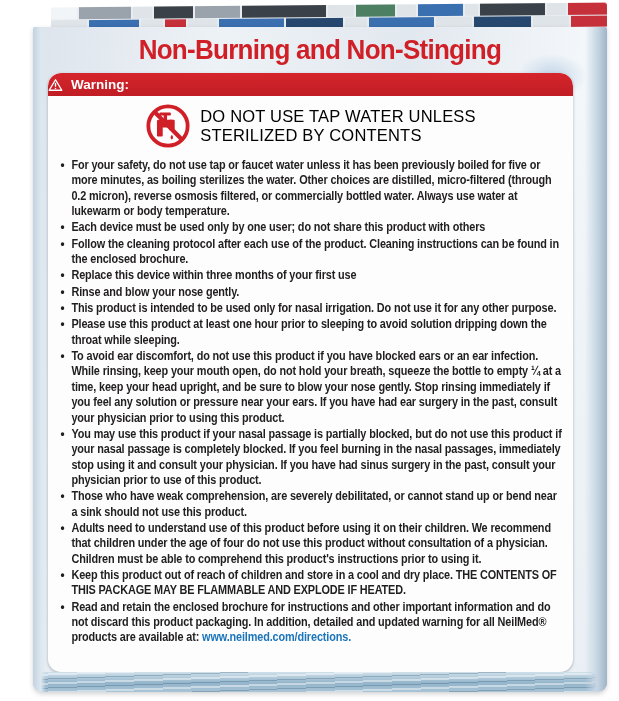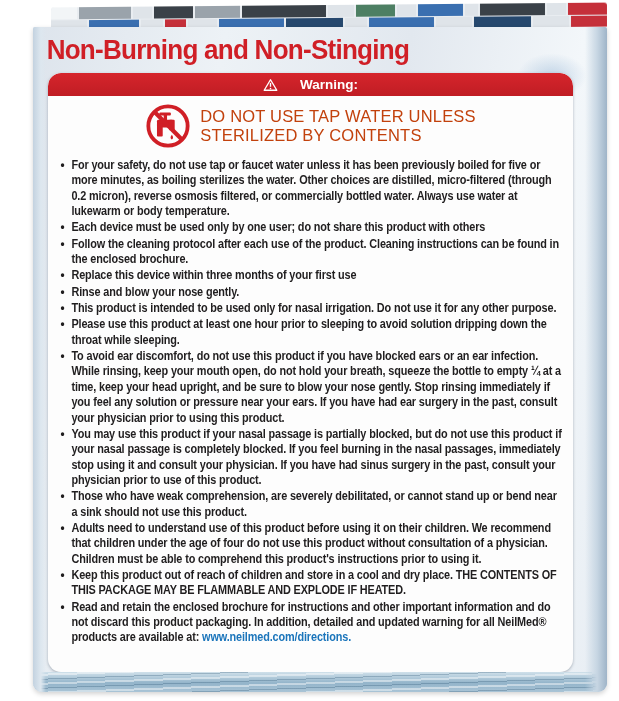--- a/index.html
+++ b/index.html
@@ -28,37 +28,37 @@
     border-radius:2px 2px 9px 9px;box-shadow:0 2px 5px rgba(0,0,0,.18);
     overflow:hidden;
   }
   .edge{position:absolute;top:0;bottom:0;}
   .edge-left{left:0;width:13px;background:linear-gradient(to right,#c3d2e0,#dde7ef 60%,rgba(255,255,255,0));}
   .edge-right{right:0;width:22px;background:linear-gradient(to left,#9fb4c8,#c7d6e3 45%,rgba(255,255,255,0));}
   .map-smudge{position:absolute;right:20px;top:26px;width:70px;height:46px;border-radius:50%;
     background:radial-gradient(ellipse at center,rgba(125,165,205,.4),rgba(125,165,205,0) 70%);}
   
   .headline{
-    margin-top:7px;text-align:left;color:#d01f26;font-weight:bold;
+    margin-top:7px;text-align:center;color:#d01f26;font-weight:bold;
     font-size:28px;letter-spacing:-0.8px;white-space:nowrap;
   }
   .headline .squeeze{display:inline-block;transform:scaleX(0.93);transform-origin:center;}
   
   .panel{
     position:absolute;left:15px;top:46px;width:525px;height:599px;
     background:#fdfdfd;border-radius:13px;box-shadow:0 1px 3px rgba(110,120,135,.55);
     overflow:hidden;
   }
   .panel-header{
     height:23px;background:linear-gradient(#d6252c,#c01d24);
-    border-radius:13px 13px 0 0;display:flex;align-items:center;justify-content:center;gap:22px;
+    border-radius:13px 13px 0 0;display:flex;align-items:center;justify-content:flex-start;gap:8px;
     color:#ffffff;font-weight:bold;font-size:13.5px;
   }
   .tap-warning{display:flex;align-items:center;justify-content:center;gap:9px;padding:7px 0 3px 0;}
-  .tap-text{color:#c2410c;font-size:16.5px;letter-spacing:.2px;line-height:1.18;white-space:nowrap;}
+  .tap-text{color:#000000;font-size:16.5px;letter-spacing:.2px;line-height:1.18;white-space:nowrap;}
   
   ul.bullets{
     list-style:none;margin:0;padding:6px 0 0 13px;
     width:558px;transform:scaleX(0.9);transform-origin:0 0;
     color:#201e1f;font-weight:bold;font-size:12.1px;line-height:1.27;letter-spacing:-0.15px;
   }
   ul.bullets li{position:relative;padding-left:13px;margin:0 0 1px 0;}
   ul.bullets li::before{content:"\2022";position:absolute;left:1px;top:-1px;font-size:13px;}
   .link{color:#1b75bb;text-decoration:none;cursor:pointer;}
   

